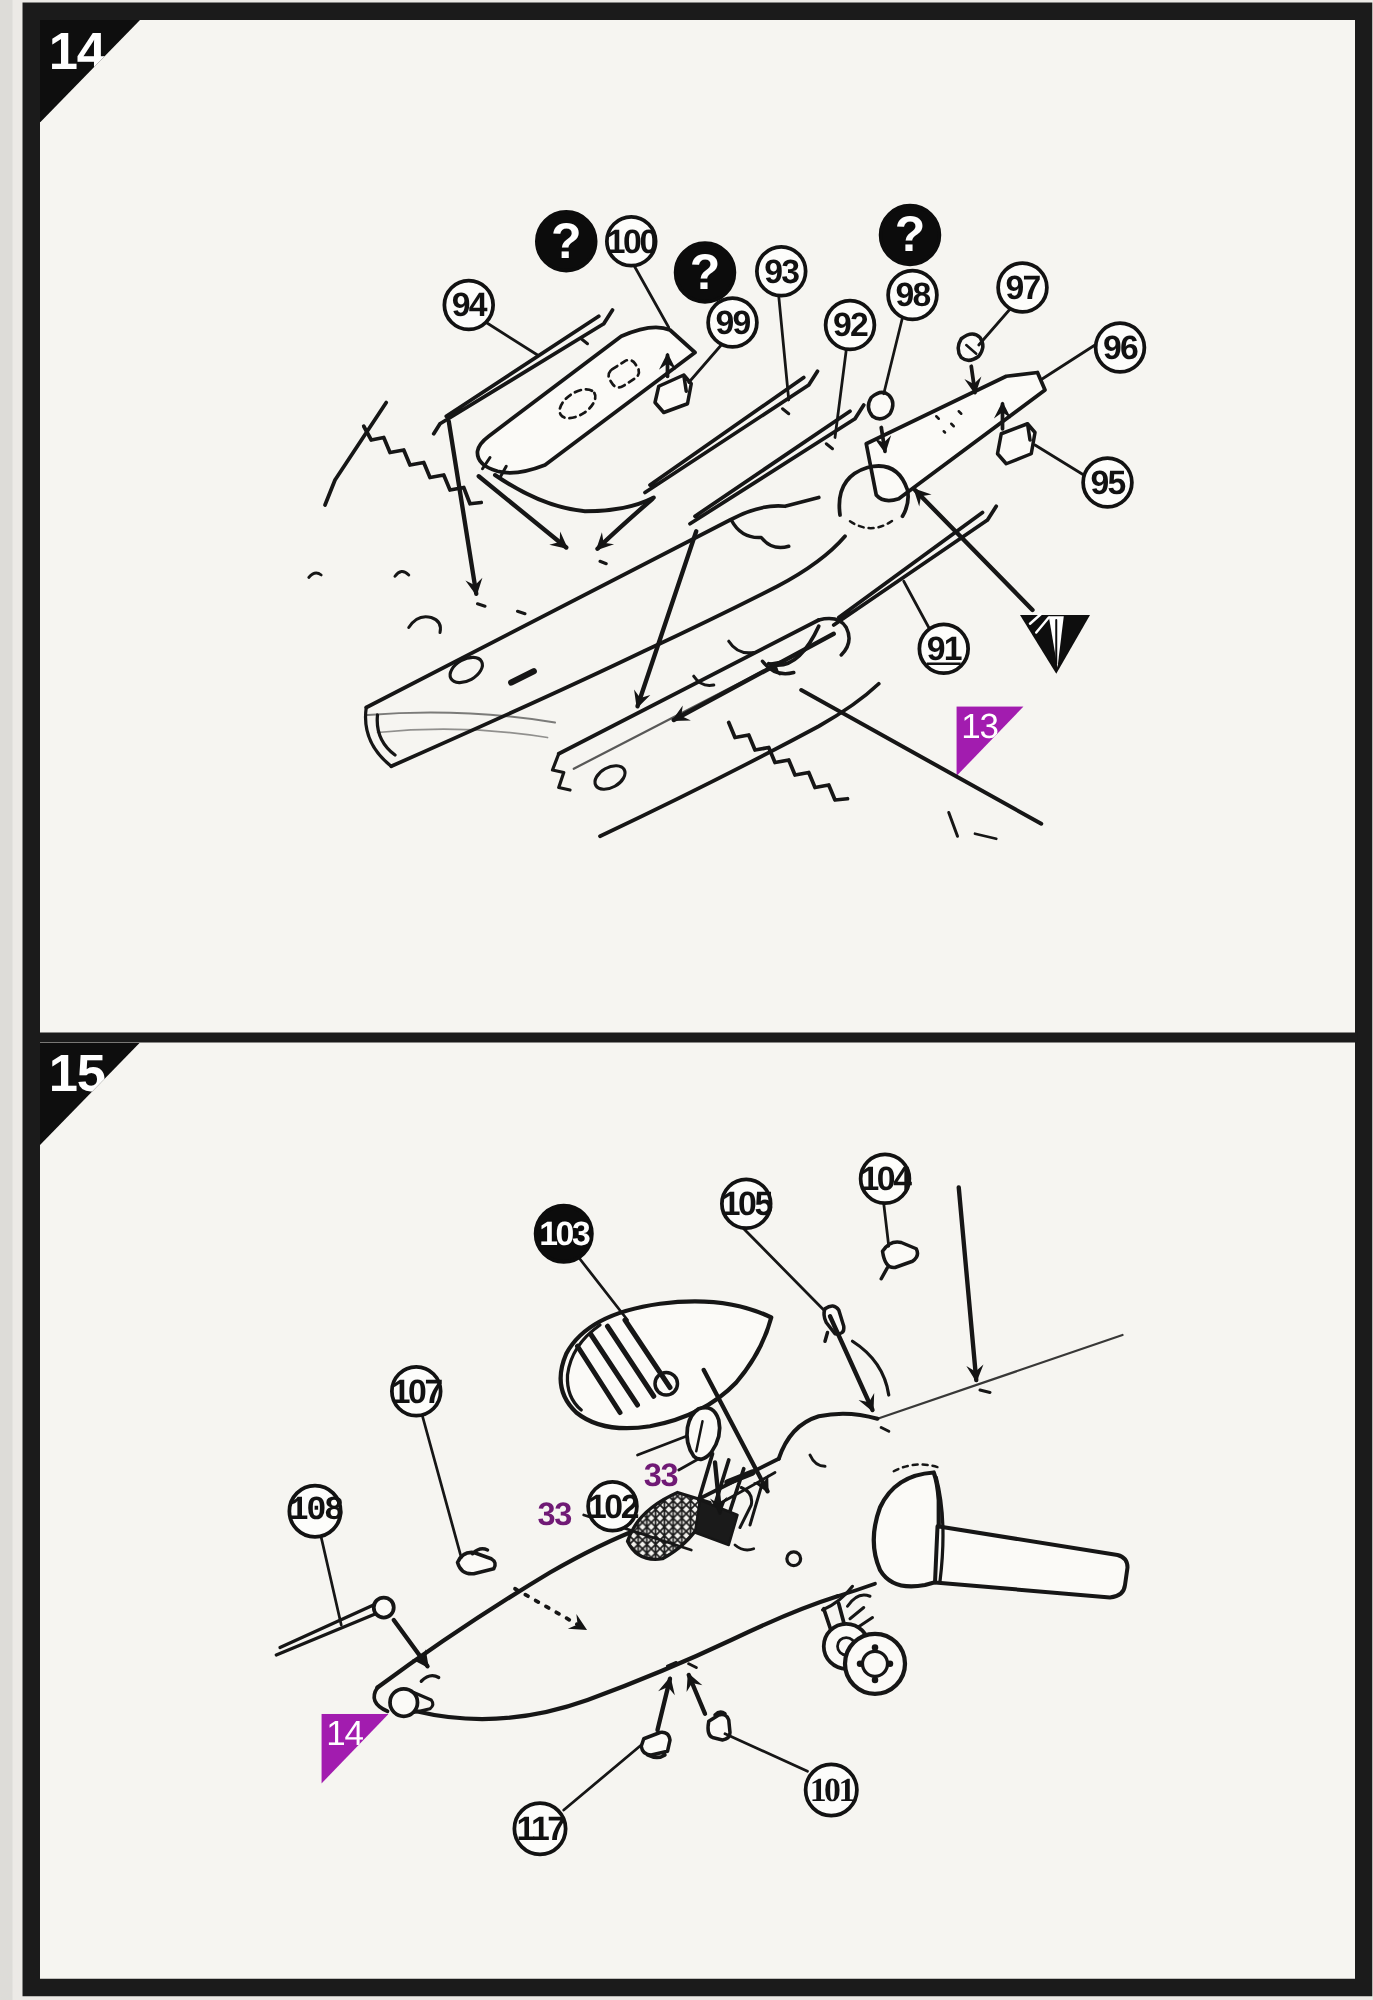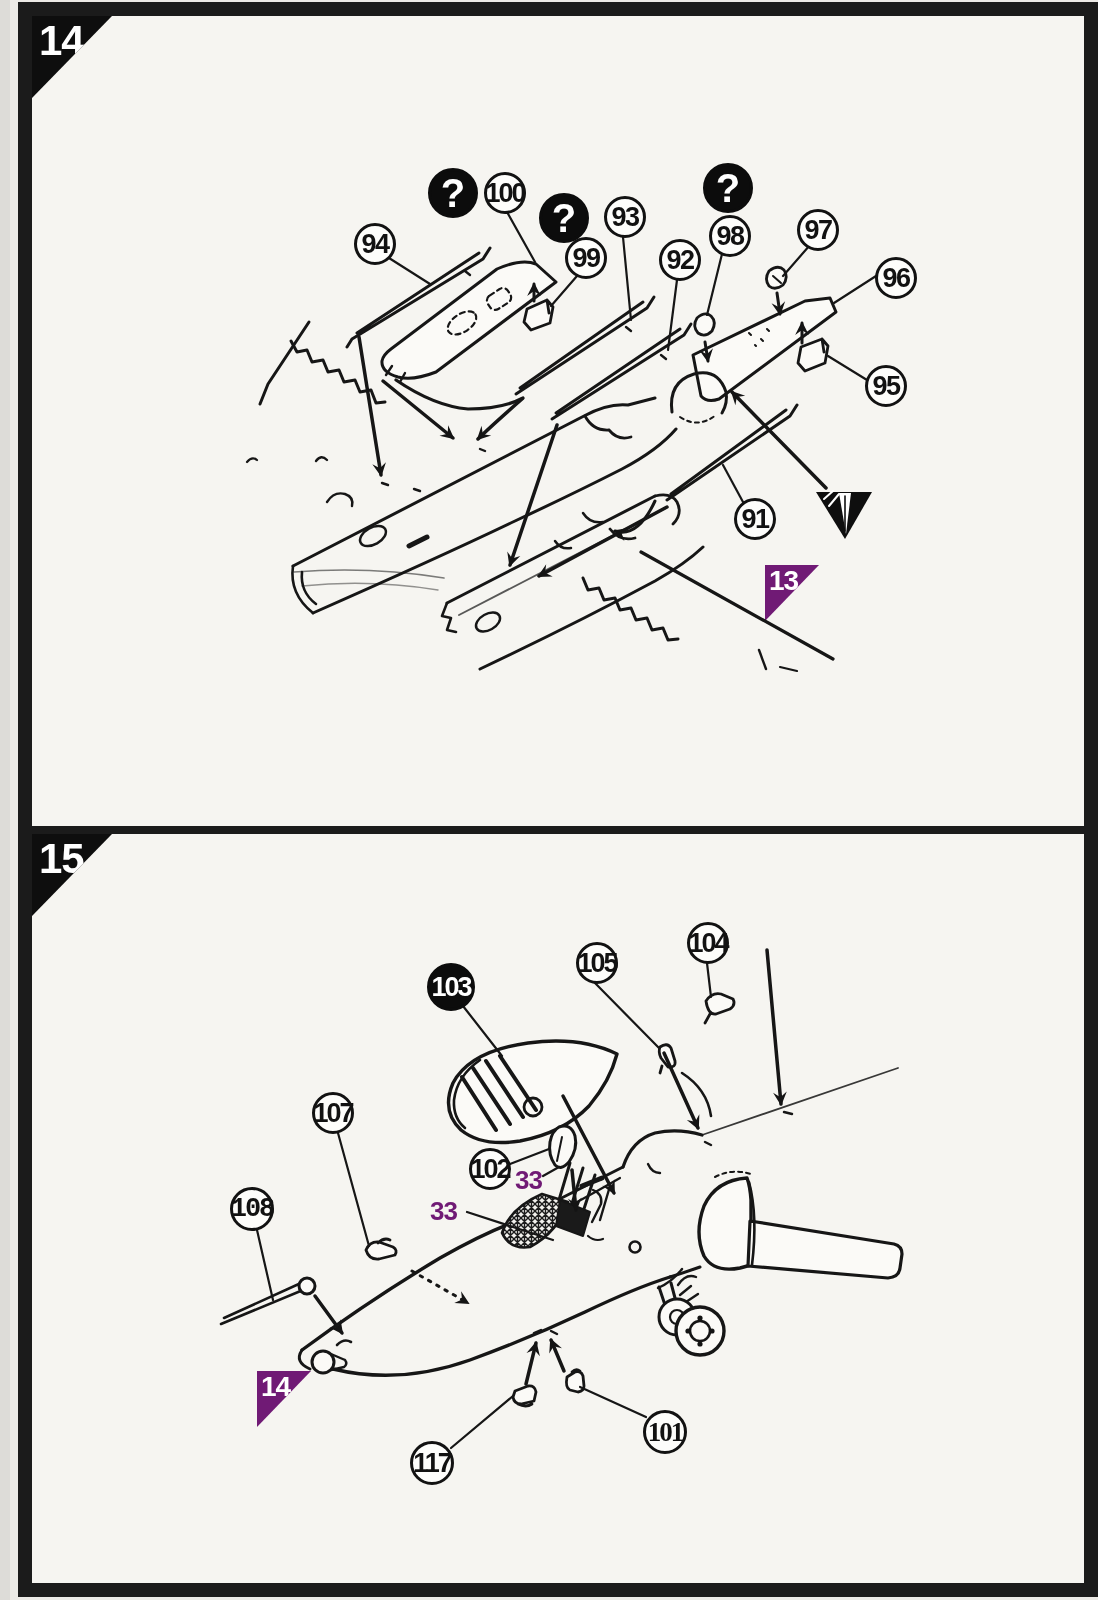--- a/index.html
+++ b/index.html
@@ -5,23 +5,23 @@
   html,body{margin:0;padding:0;background:#dddcd8;}
   #sheet{position:relative;width:1098px;height:1600px;background:#eceae6;overflow:hidden;
          font-family:"Liberation Sans",sans-serif;margin-left:10px;}
   #frame{position:absolute;left:8px;top:2px;width:1080px;height:1595px;
          border:14px solid #1b1b1b;background:#f6f5f1;box-sizing:border-box;}
   #divider{position:absolute;left:22px;top:826px;width:1054px;height:8px;background:#1b1b1b;}
   .badge{position:absolute;width:80px;height:82px;background:#0e0e0e;color:#ffffff;
          clip-path:polygon(0 0,100% 0,0 100%);
          font-weight:700;font-size:42px;line-height:1.0;padding:4px 0 0 7px;box-sizing:border-box;
          letter-spacing:-1px;}
-  .stepref{position:absolute;width:54px;height:56px;background:#701a75;color:#ffffff;
+  .stepref{position:absolute;width:54px;height:56px;background:#a21caf;color:#ffffff;
          clip-path:polygon(0 0,100% 0,0 100%);
-         font-weight:700;font-size:28px;line-height:1.0;padding:2px 0 0 4px;box-sizing:border-box;
+         font-weight:400;font-size:28px;line-height:1.0;padding:2px 0 0 4px;box-sizing:border-box;
          letter-spacing:-1px;}
   .callout{position:absolute;box-sizing:border-box;border:3.4px solid #121212;border-radius:50%;
          background:#fdfdfb;color:#121212;display:flex;align-items:center;justify-content:center;
          font-weight:700;font-size:27px;letter-spacing:-1.5px;z-index:5;}
   .callout.dark{background:#0c0c0c;color:#ffffff;border-color:#0c0c0c;}
   .callout.q{font-size:40px;letter-spacing:0;}
   .callout.wide{font-size:27px;letter-spacing:-2px;}
   .plabel{position:absolute;color:#701a75;font-weight:700;font-size:26px;letter-spacing:-1px;z-index:5;}
   svg{position:absolute;left:0;top:0;}
 </style>
@@ -293,25 +293,25 @@
       <div class="callout light wide" style="left: 474px; top: 172px; height: 42px; width: 42px;">100</div>
       <div class="callout dark q" style="left: 529px; top: 193px; height: 50px; width: 50px;">?</div>
       <div class="callout light" style="left: 555px; top: 237px; height: 42px; width: 42px;">99</div>
       <div class="callout light" style="left: 594px; top: 196px; height: 42px; width: 42px;">93</div>
       <div class="callout light" style="left: 649px; top: 239px; height: 42px; width: 42px;">92</div>
       <div class="callout dark q" style="left: 693px; top: 163px; height: 50px; width: 50px;">?</div>
       <div class="callout light" style="left: 699px; top: 215px; height: 42px; width: 42px;">98</div>
       <div class="callout light" style="left: 787px; top: 209px; height: 42px; width: 42px;">97</div>
       <div class="callout light" style="left: 865px; top: 257px; height: 42px; width: 42px;">96</div>
       <div class="callout light" style="left: 855px; top: 365px; height: 42px; width: 42px;">95</div>
-      <div class="callout light" style="left: 724px; top: 498px; height: 42px; width: 42px;">91</div>
+      <div class="callout light" style="left: 724px; top: 498px; height: 42px; width: 42px; text-decoration: underline;">91</div>
       <div class="callout dark wide" style="left: 417px; top: 963px; height: 48px; width: 48px;">103</div>
       <div class="callout light wide" style="left: 566px; top: 942px; height: 42px; width: 42px;">105</div>
       <div class="callout light wide" style="left: 677px; top: 922px; height: 42px; width: 42px;">104</div>
       <div class="callout light wide" style="left: 302px; top: 1092px; height: 42px; width: 42px;">107</div>
-      <div class="callout light wide" style="left: 459px; top: 1148px; height: 42px; width: 42px; text-align: center;">102</div>
+      <div class="callout light wide" style="left: 459px; top: 1184px; height: 42px; width: 42px; text-align: center;">102</div>
       <div class="callout light wide" style="left: 220px; top: 1187px; height: 44px; width: 44px; font-family: Liberation Mono, monospace;">108</div>
       <div class="callout light wide" style="left: 400px; top: 1441px; height: 44px; width: 44px;">117</div>
       <div class="callout light wide" style="left: 633px; top: 1410px; height: 44px; width: 44px; font-family: Liberation Serif, serif;">101</div>
       <div class="plabel" style="left: 505px; top: 1165px;">33</div>
       <div class="plabel" style="left: 420px; top: 1196px;">33</div>
     </div>
 </div>
 
 </body></html>

